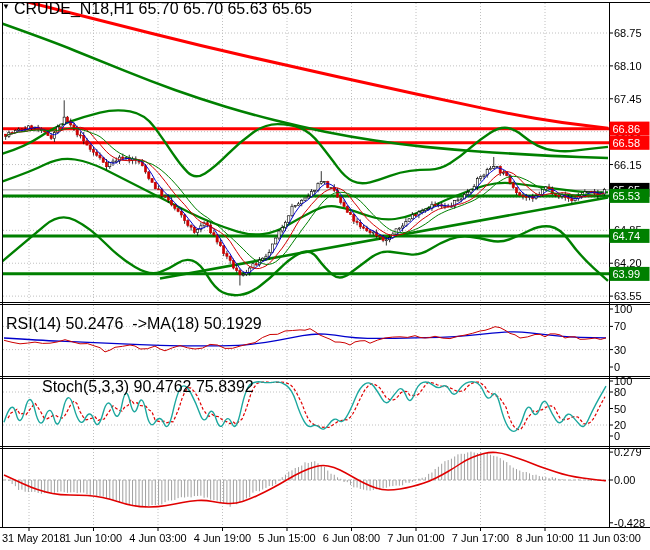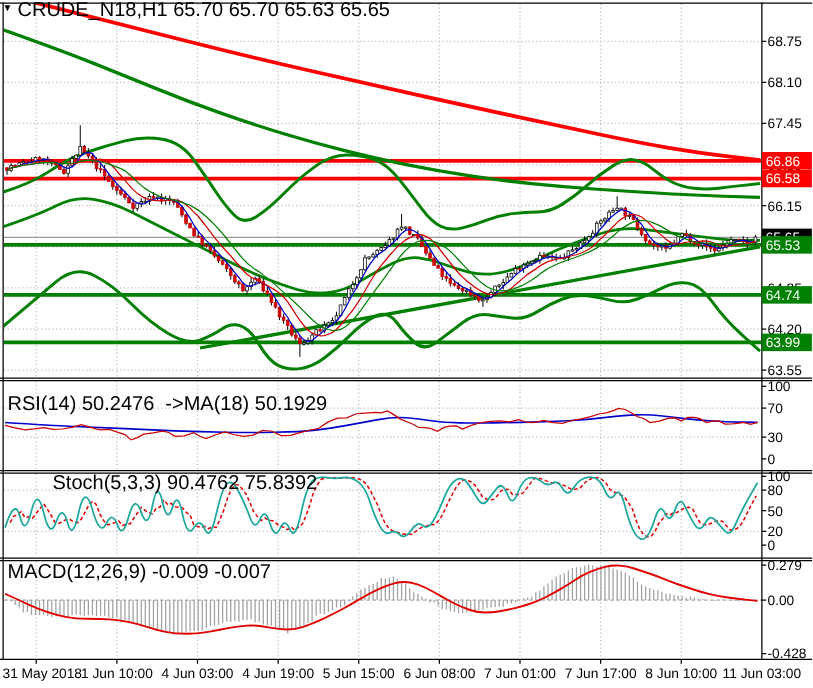--- a/index.html
+++ b/index.html
@@ -764,14 +764,13 @@
         <text x="416" y="542" font-size="11" fill="#000" text-anchor="middle">7 Jun 01:00</text>
         <text x="480.5" y="542" font-size="11" fill="#000" text-anchor="middle">7 Jun 17:00</text>
         <text x="545" y="542" font-size="11" fill="#000" text-anchor="middle">8 Jun 10:00</text>
         <text x="609.5" y="542" font-size="11" fill="#000" text-anchor="middle">11 Jun 03:00</text>
       </g>
     </svg>
   <span id="marker" class="overlay">▼</span>
   <div id="title-overlay" class="overlay"><span>CRUDE_N18,H1</span><span> </span><span>65.70 65.70 65.63 65.65</span></div>
   <div id="rsi-label" class="overlay">RSI(14) 50.2476  -&gt;MA(18) 50.1929</div>
   <div id="stoch-label" class="overlay">Stoch(5,3,3) 90.4762 75.8392</div>
-  <div id="macd-label" class="overlay">MACD(12,26,9) -0.009 -0.007</div>
 </div>
 
 </body></html>

